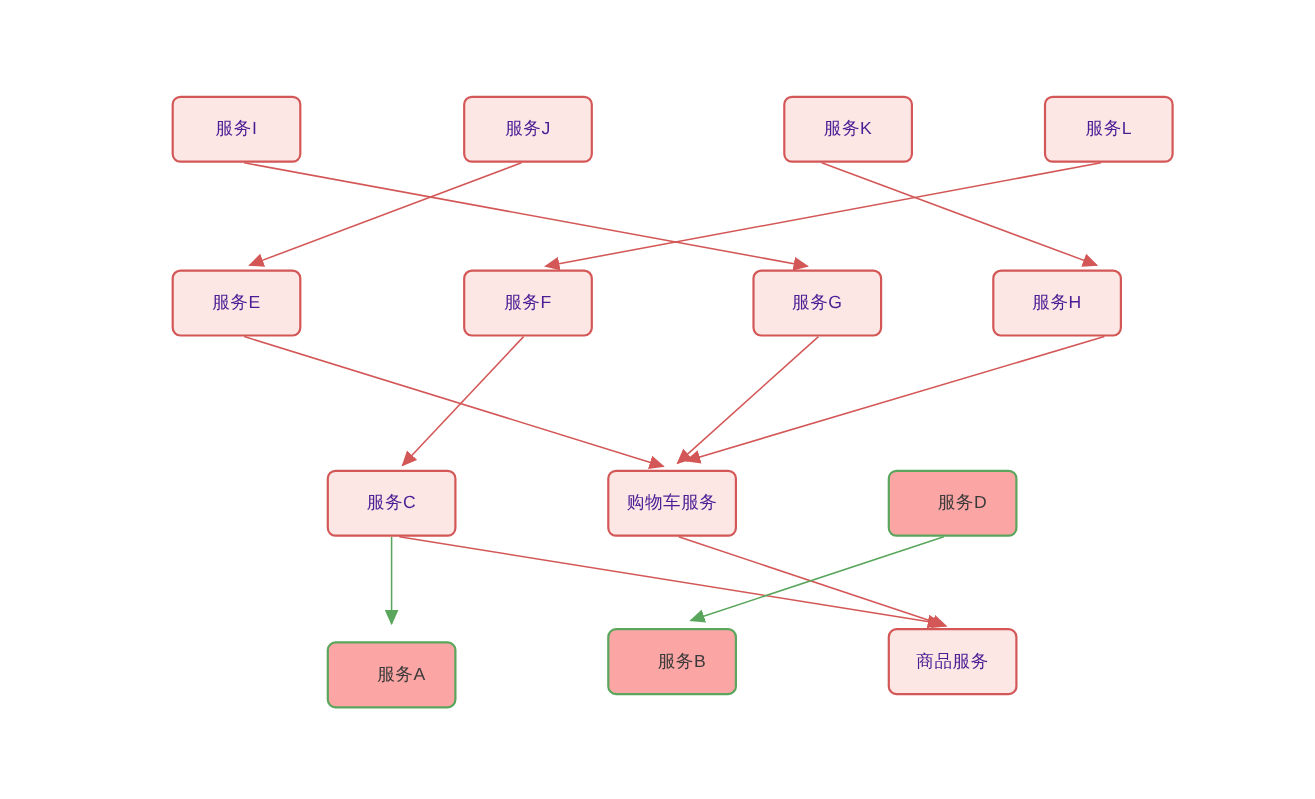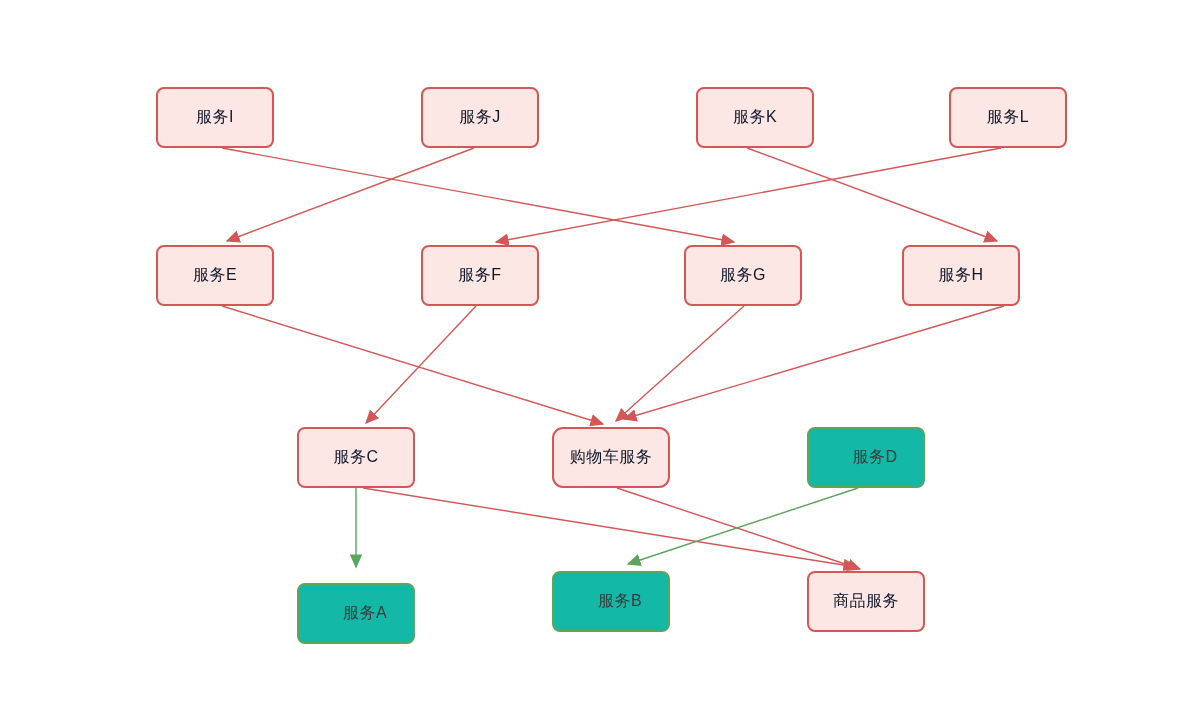--- a/index.html
+++ b/index.html
@@ -34,24 +34,24 @@
     align-items: center;
     justify-content: center;
     font-size: 16px;
     letter-spacing: 0.5px;
     cursor: default;
     z-index: 2;
   }
   .node.red {
     background: #fce7e5;
     border-color: #d45757;
-    color: #0f172a;
+    color: #4c1d95;
   }
   .node.green {
-    background: #14b8a6;
+    background: #fca5a5;
     border-color: #5aa65c;
     color: #3a3a3a;
     padding-left: 18px;
   }
 </style>
 </head>
 <body>
 
 <div id="canvas">
   <svg id="edges-layer" xmlns="http://www.w3.org/2000/svg">
@@ -78,42 +78,42 @@
         <line x1="858" y1="488" x2="628" y2="564" stroke="#5aa65c" stroke-width="1.4" marker-end="url(#arrow-green)"></line>
       </g>
   </svg>
   <div id="nodes-layer">
       <div class="node red" style="left: 156px; top: 87px;">
         <span>服务I</span>
       </div>
       <div class="node red" style="left: 421px; top: 87px; justify-content: center;">
         <span>服务J</span>
       </div>
-      <div class="node red" style="left: 696px; top: 87px;">
+      <div class="node red" style="left: 712px; top: 87px;">
         <span>服务K</span>
       </div>
       <div class="node red" style="left: 949px; top: 87px;">
         <span>服务L</span>
       </div>
       <div class="node red" style="left: 156px; top: 245px;">
         <span>服务E</span>
       </div>
       <div class="node red" style="left: 421px; top: 245px;">
         <span>服务F</span>
       </div>
       <div class="node red" style="left: 684px; top: 245px;">
         <span>服务G</span>
       </div>
       <div class="node red" style="left: 902px; top: 245px;">
         <span>服务H</span>
       </div>
       <div class="node red" style="left: 297px; top: 427px;">
         <span>服务C</span>
       </div>
-      <div class="node red" style="left: 552px; top: 427px; border-radius: 11px;">
+      <div class="node red" style="left: 552px; top: 427px;">
         <span>购物车服务</span>
       </div>
       <div class="node green" style="left: 807px; top: 427px;">
         <span>服务D</span>
       </div>
       <div class="node green" style="left: 297px; top: 571px; margin-top: 12px;">
         <span>服务A</span>
       </div>
       <div class="node green" style="left: 552px; top: 571px;">
         <span>服务B</span>

